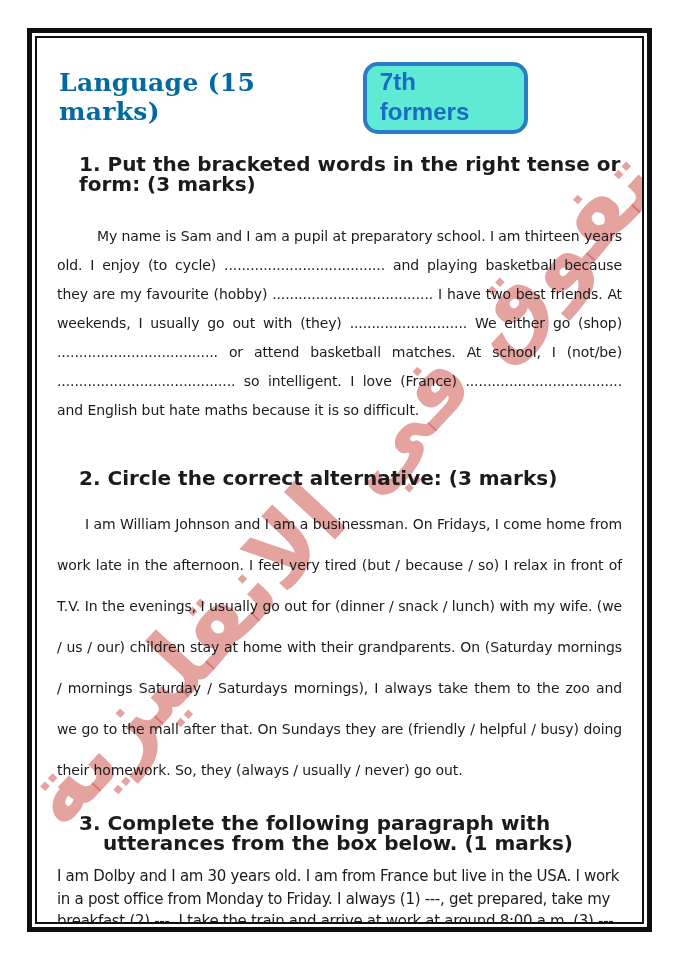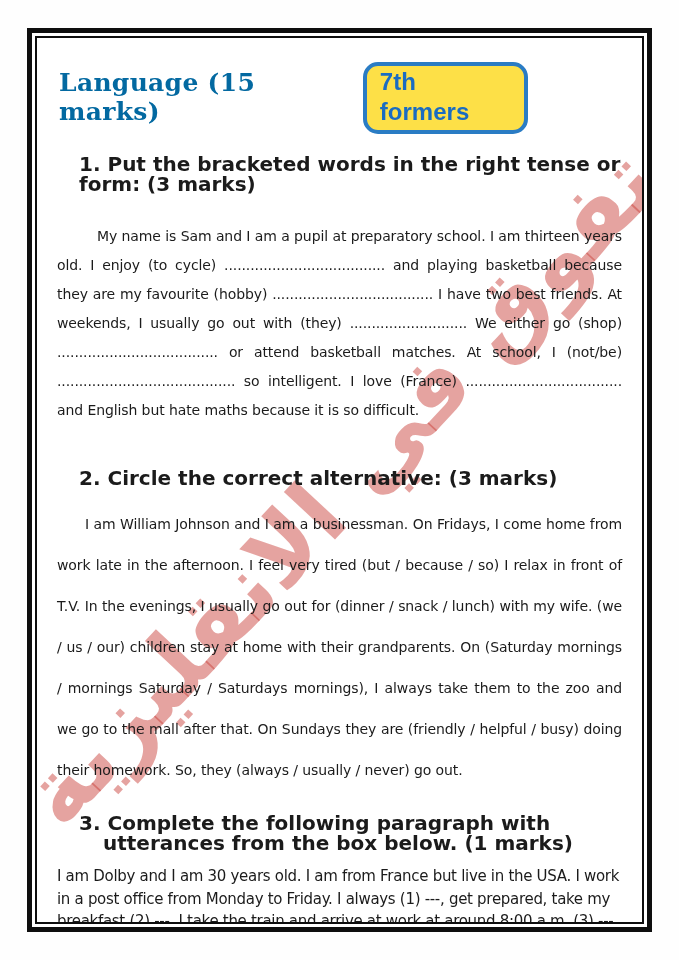--- a/index.html
+++ b/index.html
@@ -60,21 +60,21 @@
   .page-title {
     font-family: "DejaVu Serif", serif;
     font-weight: bold;
     font-size: 25px;
     margin: 6px 0 0 0;
     letter-spacing: 0.3px;
     color: #0369a1;
   }
   .badge {
     border: 4px solid #2a7cc4;
-    background: #fde047;
+    background: #5eead4;
     color: #1a6cc2;
     border-radius: 15px;
     padding: 1px 13px 3px 13px;
     font-family: "Liberation Sans", sans-serif;
     font-weight: bold;
     font-size: 24px;
     line-height: 30px;
   }
 
   .qh {

